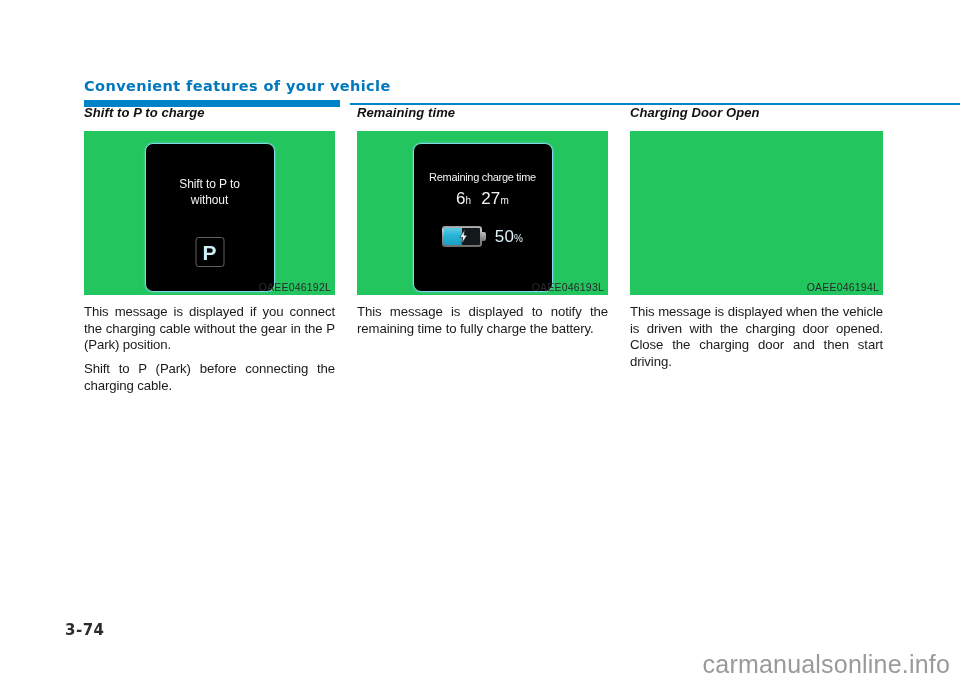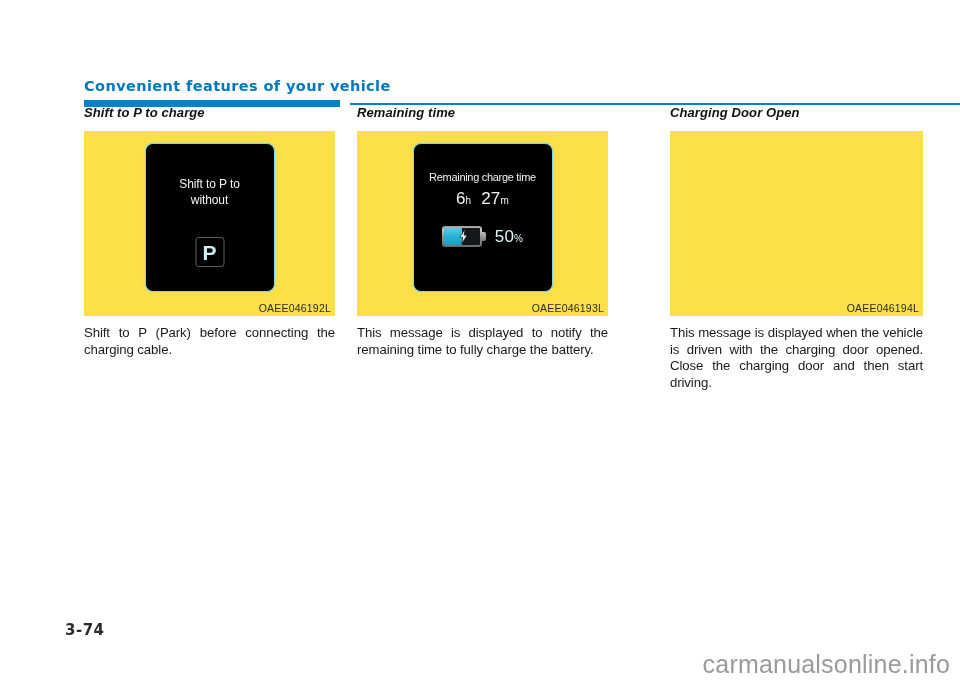--- a/index.html
+++ b/index.html
@@ -83,37 +83,37 @@
     left: 84px;
     top: 106px;
     width: 795px;
     display: flex;
     gap: 22px;
   }
   .column {
     width: 251px;
     flex: 0 0 251px;
   }
-  .column.col3 { width: 253px; flex: 0 0 253px; margin-left: 40px; }
+  .column.col3 { width: 253px; flex: 0 0 253px; }
 
   .col-title {
     font-family: "Liberation Sans", sans-serif;
     font-size: 13px;
     font-weight: 700;
     font-style: italic;
     color: #111;
     margin: 0 0 11px 0;
     line-height: 1.1;
     letter-spacing: 0.1px;
   }
 
   
   .figure {
-    background: #fde047;
-    height: 185px;
+    background: #22c55e;
+    height: 164px;
     position: relative;
     box-sizing: border-box;
   }
   .figure-caption {
     position: absolute;
     right: 4px;
     bottom: 2px;
     font-size: 10.5px;
     color: #2a2a2a;
     font-family: "Liberation Sans", sans-serif;
@@ -306,20 +306,21 @@
       <div class="screen">
         <div class="screen-text s1-text">
           <div>Shift to P to</div>
           <div>without</div>
         </div>
         <div class="p-box">P</div>
       </div>
       <div class="figure-caption">OAEE046192L</div>
     </div>
 
+    <p class="body-text">This message is displayed if you connect the charging cable without the gear in the P (Park) position.</p>
     <p class="body-text">Shift to P (Park) before connecting the charging cable.</p>
   </div>
 
   <div class="column col2">
     <h2 class="col-title">Remaining time</h2>
 
     <div class="figure">
       <div class="screen wide">
         <div class="screen-text s2-title">Remaining charge time</div>
         <div class="screen-text s2-time">

